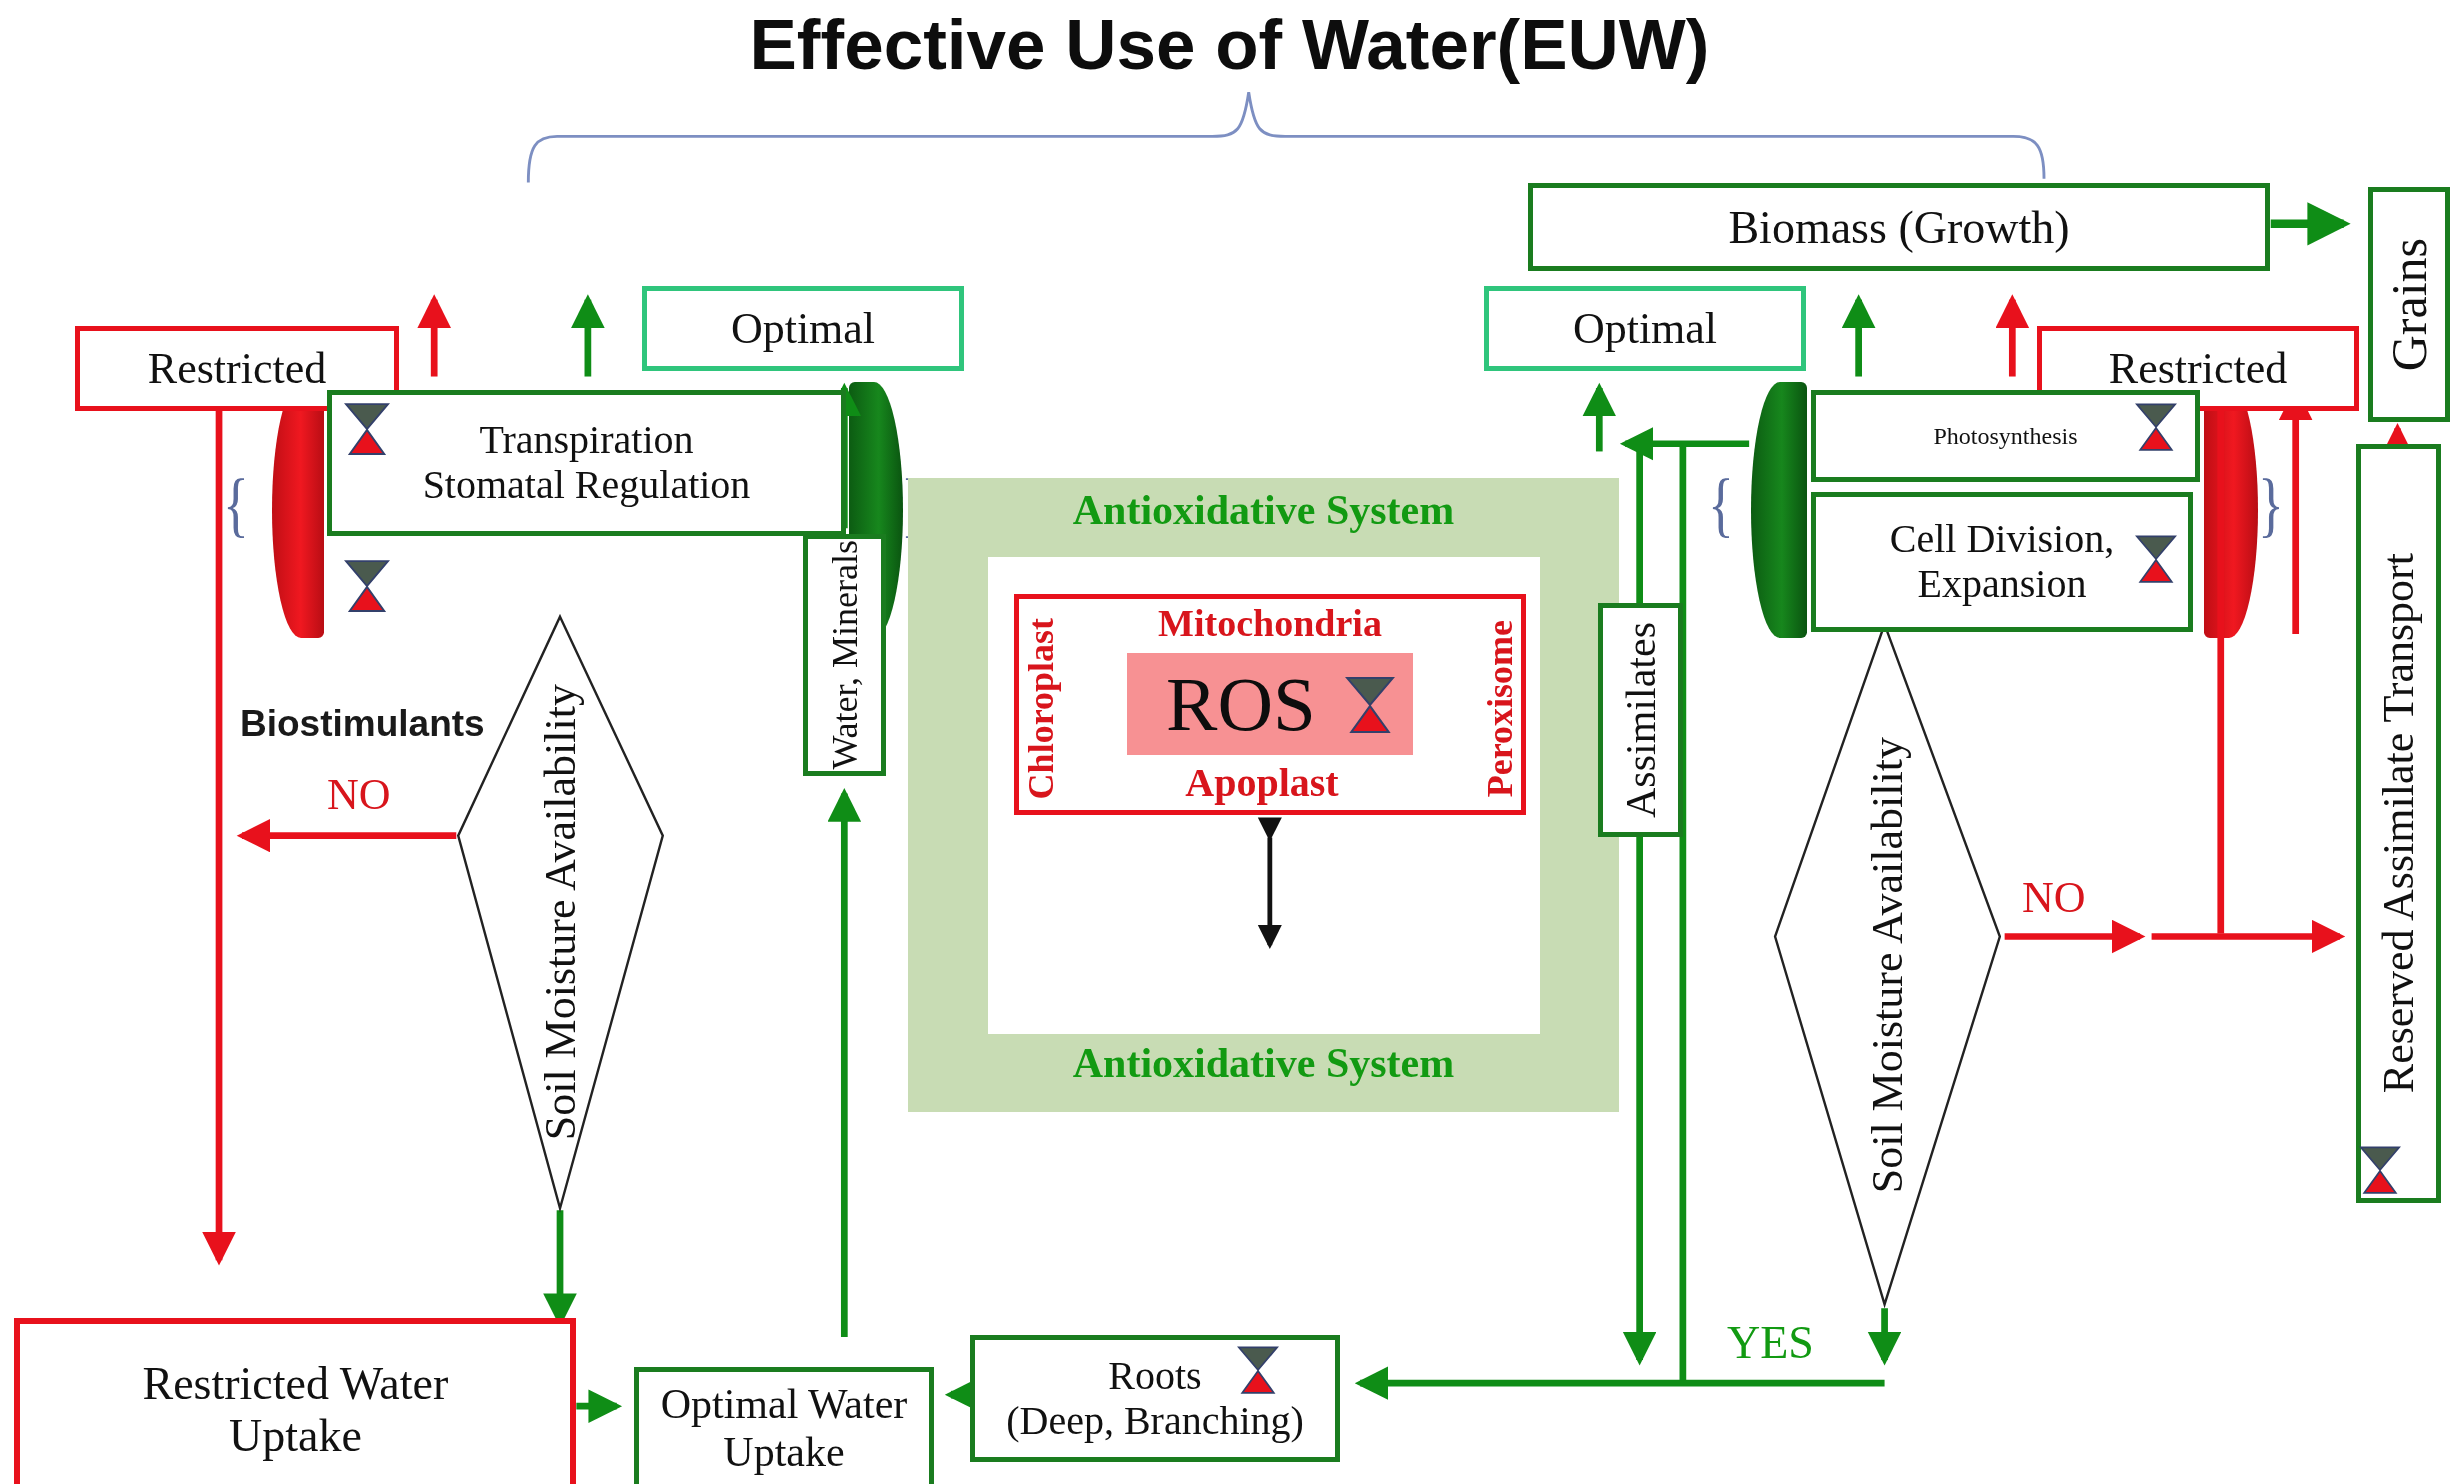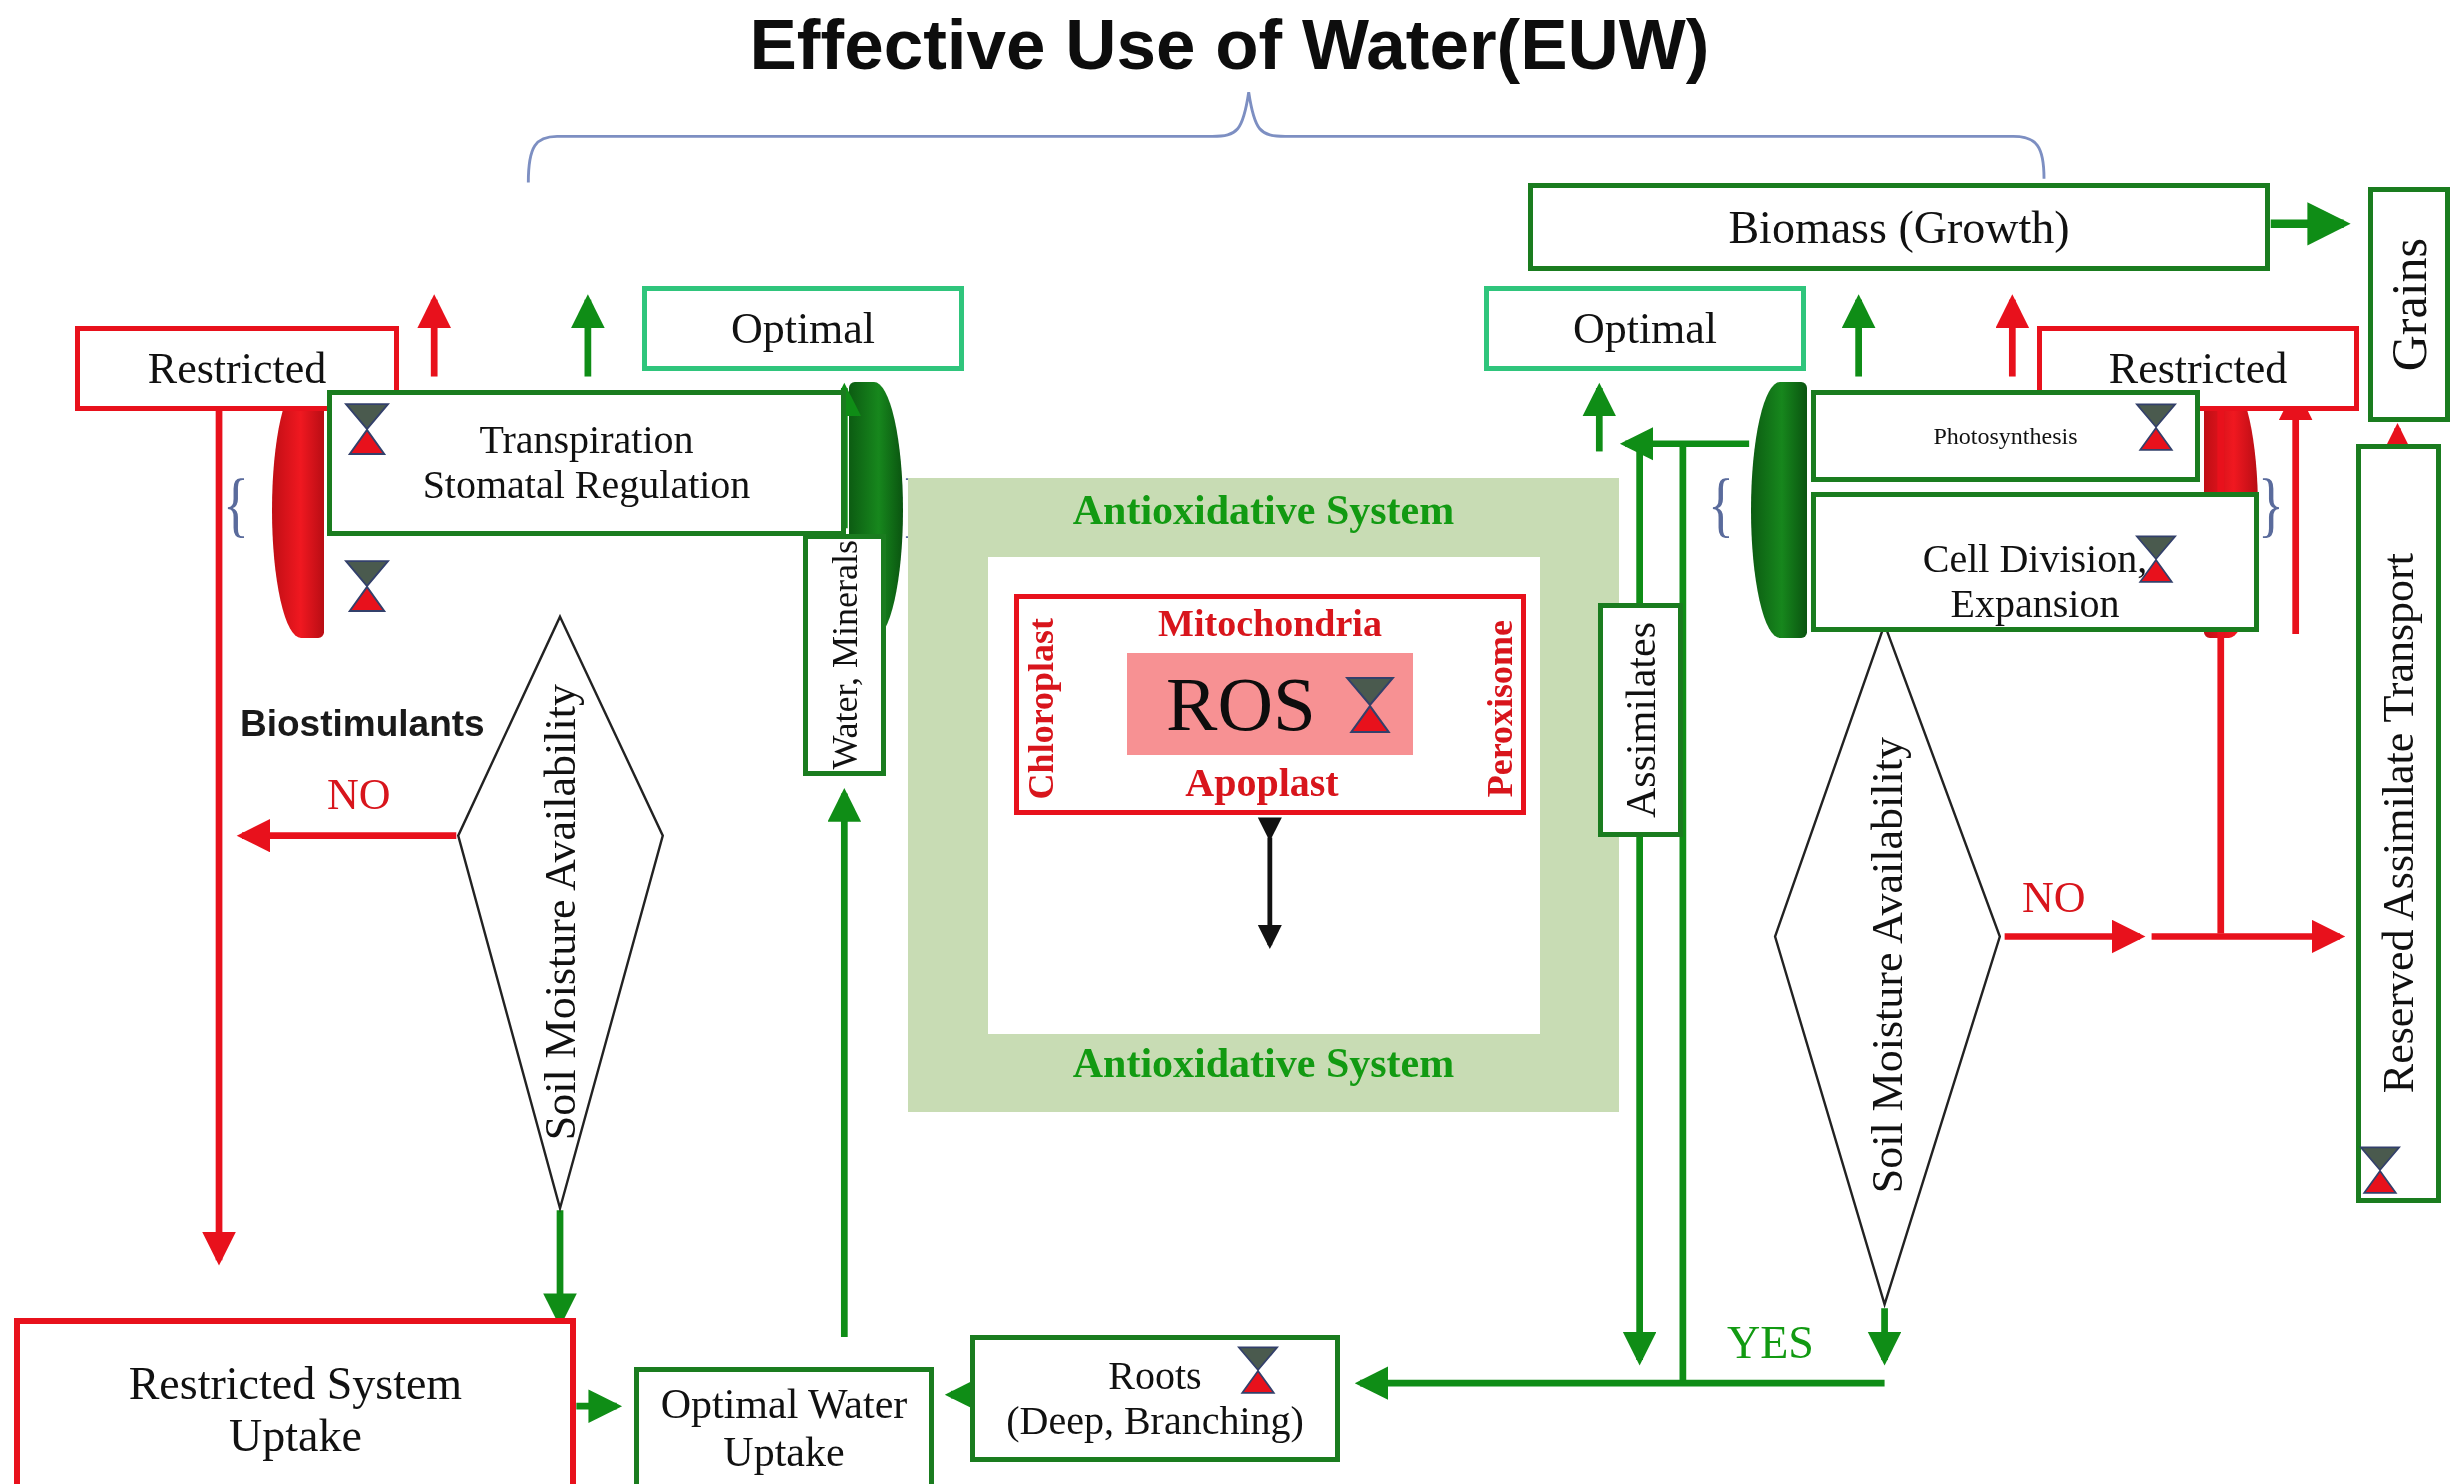--- a/index.html
+++ b/index.html
@@ -115,21 +115,21 @@
   </div>
 
   <div class="lbl redtxt" style="left:327px;top:769px;font-size:44px;">NO</div>
   <div class="lbl greentxt" style="left:444px;top:1345px;width:131px;text-align:center;font-size:46px;">YES</div>
 
   <div class="box" style="left:803px;top:534px;width:83px;height:242px;">
     <span class="vtext" style="font-size:36px;">Water, Minerals</span>
   </div>
 
   <div class="box red-b two-line" style="left:14.4px;top:1278px;width:562px;height:184px;font-size:46px;flex-direction:column;border-width:6.7px;">
-    <span>Restricted System</span>
+    <span>Restricted Water</span>
     <span>Uptake</span>
   </div>
   <div class="box two-line" style="left:634px;top:1343px;width:300px;height:123px;font-size:42px;flex-direction:column;margin-top:24px;">
     <span>Optimal Water</span>
     <span>Uptake</span>
   </div>
   <div class="box two-line" style="left:970px;top:1335px;width:370px;height:127px;font-size:40px;flex-direction:column;">
     <span>Roots</span>
     <span>(Deep, Branching)</span>
   </div>
@@ -167,21 +167,21 @@
   </div>
   <div class="box red-b" style="left:2037px;top:286px;width:322px;height:85px;font-size:44px;">
     <span>Restricted</span>
   </div>
 
   <div class="bar bar-green round-l" style="left:1751px;top:382px;width:56px;height:256px;"></div>
   <div class="bar bar-red round-r" style="left:2204px;top:382px;width:54px;height:256px;"></div>
   <div class="box" style="left:1811px;top:390px;width:389px;height:92px;font-size:24px;">
     <span>Photosynthesis</span>
   </div>
-  <div class="box two-line" style="left:1811px;top:492px;width:448px;height:140px;font-size:40px;flex-direction:column;justify-content:flex-end;">
+  <div class="box two-line" style="left:1811px;top:492px;width:382px;height:140px;font-size:40px;flex-direction:column;">
     <span>Cell Division,</span>
     <span>Expansion</span>
   </div>
   <svg class="hg" style="left:2135px;top:402px;z-index:3;width:42px;height:50px;" viewBox="0 0 48 56">
     <path d="M2,2 L46,2 L24,28 Z" fill="#4a5a4e" stroke="#33406b" stroke-width="2"></path>
     <path d="M6,54 L42,54 L24,29 Z" fill="#e8111c" stroke="#33406b" stroke-width="2"></path>
   </svg>
   <svg class="hg" style="left:2135px;top:534px;z-index:3;width:42px;height:50px;" viewBox="0 0 48 56">
     <path d="M2,2 L46,2 L24,28 Z" fill="#4a5a4e" stroke="#33406b" stroke-width="2"></path>
     <path d="M6,54 L42,54 L24,29 Z" fill="#e8111c" stroke="#33406b" stroke-width="2"></path>

